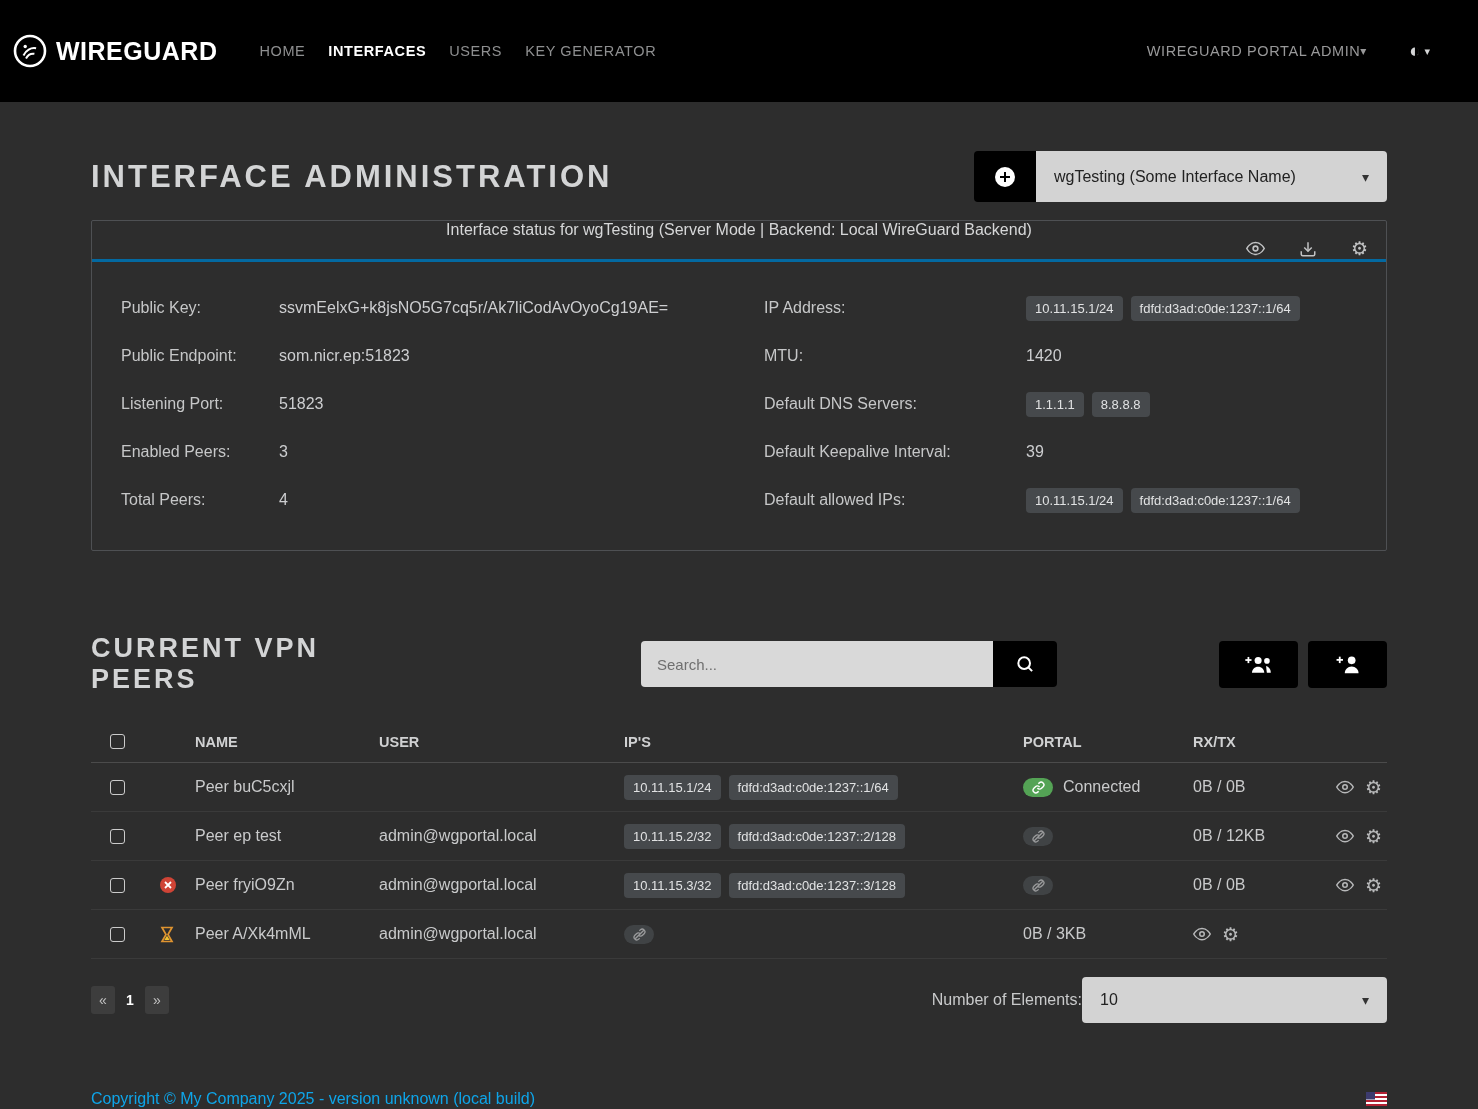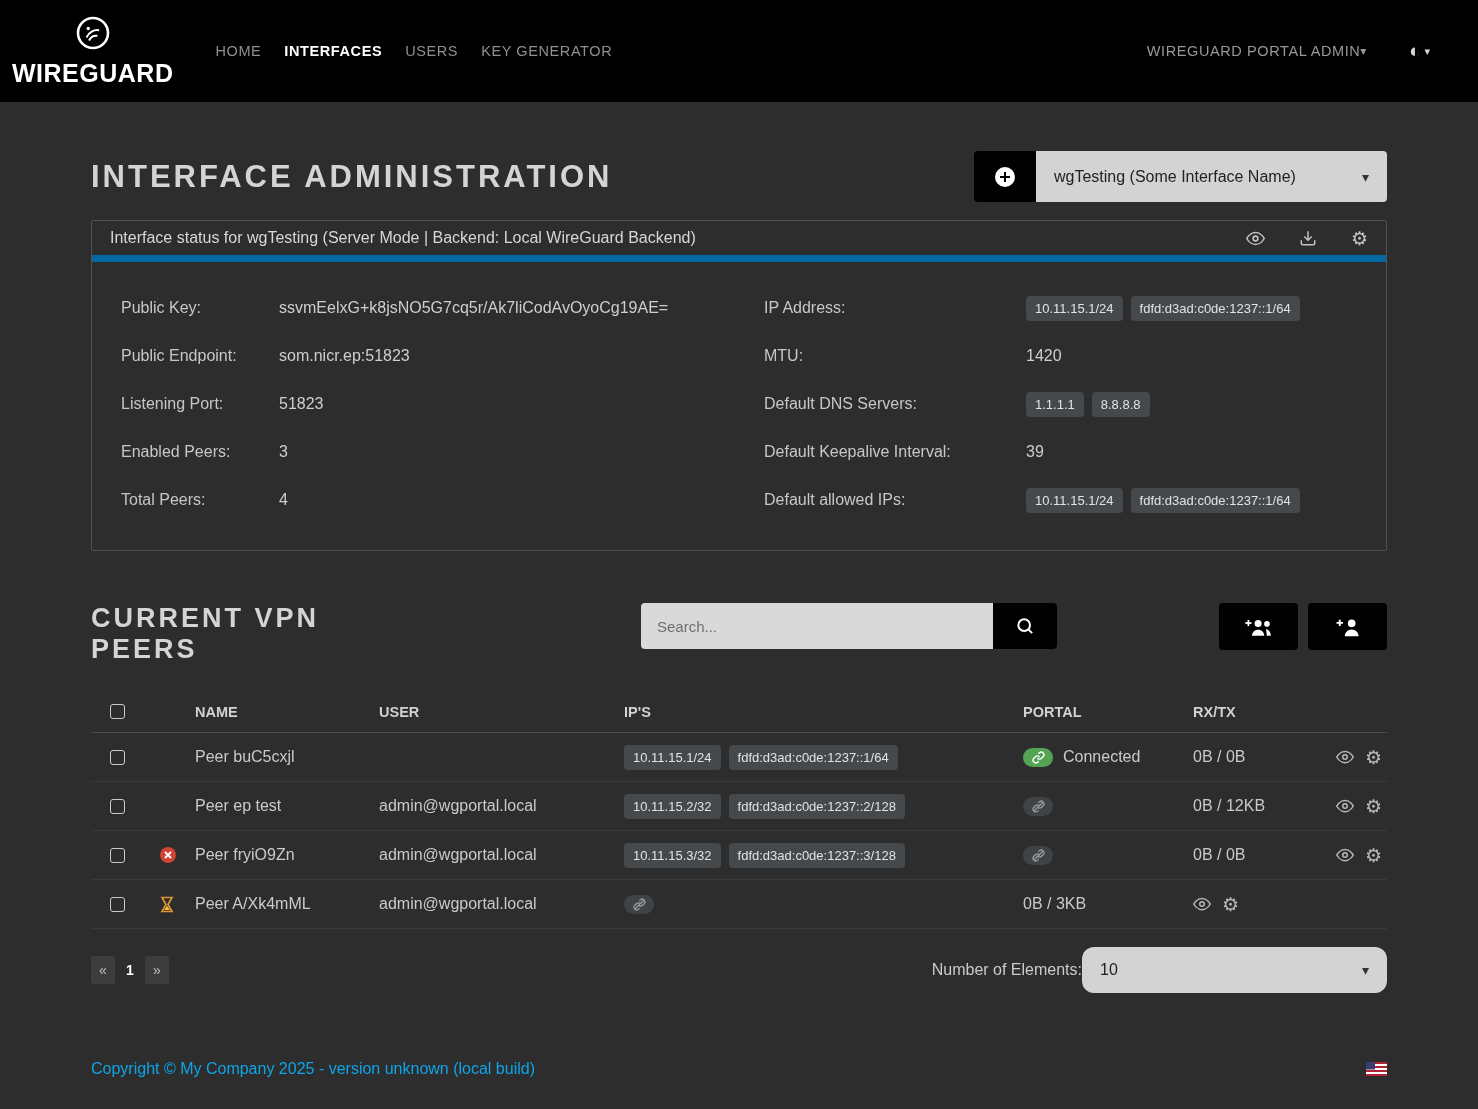--- a/index.html
+++ b/index.html
@@ -11,21 +11,21 @@
     overflow: hidden;
   }
   svg { display: block; }
 
   
   .navbar {
     height: 102px; background: #000;
     display: flex; align-items: center;
     padding: 0 48px 0 12px;
   }
-  .brand { display: flex; align-items: center; gap: 8px; cursor: pointer; flex-direction: column; }
+  .brand { display: flex; align-items: center; gap: 8px; cursor: pointer; }
   .brand-text {
     color: #fff; font-size: 25px; font-weight: 700;
     text-transform: uppercase; letter-spacing: 0.5px;
   }
   .nav-links { display: flex; gap: 23px; margin-left: 42px; }
   .nav-link {
     font-size: 14.5px; letter-spacing: 0.6px; color: #8e8f90;
     text-transform: uppercase; cursor: pointer; background: none; border: none;
     font-family: inherit;
   }
@@ -55,40 +55,40 @@
     width: 351px; height: 51px; background: #d3d3d3; color: #222;
     display: flex; align-items: center; justify-content: space-between;
     padding: 0 18px; font-size: 16px; cursor: pointer; border-radius: 0 4px 4px 0;
   }
   .select-box .caret { color: #333; font-size: 14px; }
 
   
   .card { margin-top: 18px; border: 1px solid #4e5053; border-radius: 2px; }
   .card-header {
     height: 41px; display: flex; align-items: center;
-    padding: 0 18px; border-bottom: 7px solid #0369a1;
-    font-size: 16px; color: #d6d7d8;
+    padding: 0 18px; border-bottom: 3px solid #0369a1;
+    font-size: 16px; color: #d6d7d8; flex-direction: column;
   }
   .card-header-icons { margin-left: auto; display: flex; align-items: center; gap: 34px; color: #c2c3c4; }
   .icon-btn { background: none; border: none; color: inherit; cursor: pointer; display: flex; align-items: center; }
   .gear-glyph { font-size: 19px; line-height: 1; }
   .card-body { display: flex; padding: 22px 29px 26px; }
   .col-left { width: 643px; }
   .col-right { flex: 1; }
   .f-row { height: 48px; display: flex; align-items: center; font-size: 16px; }
   .f-label-l { width: 158px; color: #c6c7c8; flex: none; }
   .f-label-r { width: 262px; color: #c6c7c8; flex: none; }
   .f-value { color: #cdced0; }
   .badge {
     background: #46494c; color: #e1e2e3; font-size: 13px;
     padding: 5px 9px; border-radius: 4px; margin-right: 8px; white-space: nowrap;
   }
 
   
-  .peers-header { margin-top: 52px; display: flex; align-items: flex-start; }
+  .peers-header { margin-top: 82px; display: flex; align-items: center; }
   .peers-title { font-size: 27px; font-weight: 600; letter-spacing: 3px; color: #d3d4d5; width: 341px; flex: none; }
   .search-group { display: flex; margin-left: 209px; }
   .search-input {
     width: 352px; height: 46px; background: #d9d9d9; border: none;
     padding: 0 16px; font-size: 15px; color: #333; font-family: inherit;
     border-radius: 4px 0 0 4px; outline: none;
   }
   .search-input::placeholder { color: #6f6f6f; }
   .search-btn {
     width: 64px; height: 46px; background: #000; border: none; cursor: pointer;
@@ -129,21 +129,21 @@
   
   .pager-row { margin-top: 18px; display: flex; align-items: center; }
   .pg-btn {
     min-width: 24px; height: 28px; background: #3d3d3d; color: #c2c2c2;
     border: none; cursor: pointer; font-size: 14px; padding: 0 8px;
     margin-right: 3px; border-radius: 3px; font-family: inherit;
   }
   .pg-current { background: transparent; color: #fff; font-weight: 600; cursor: default; }
   .elements-group { margin-left: auto; display: flex; align-items: center; }
   .elements-label { font-size: 16px; color: #c9cacb; }
-  .elements-select { width: 305px; height: 46px; border-radius: 12px; }
+  .elements-select { width: 305px; height: 46px; border-radius: 4px; }
 
   
   .footer {
     margin-top: 56px; padding: 0 91px;
     display: flex; align-items: center; justify-content: space-between;
     font-size: 16px; color: #0ea5e9; height: 40px;
   }
 </style>
 </head>
 <body>

